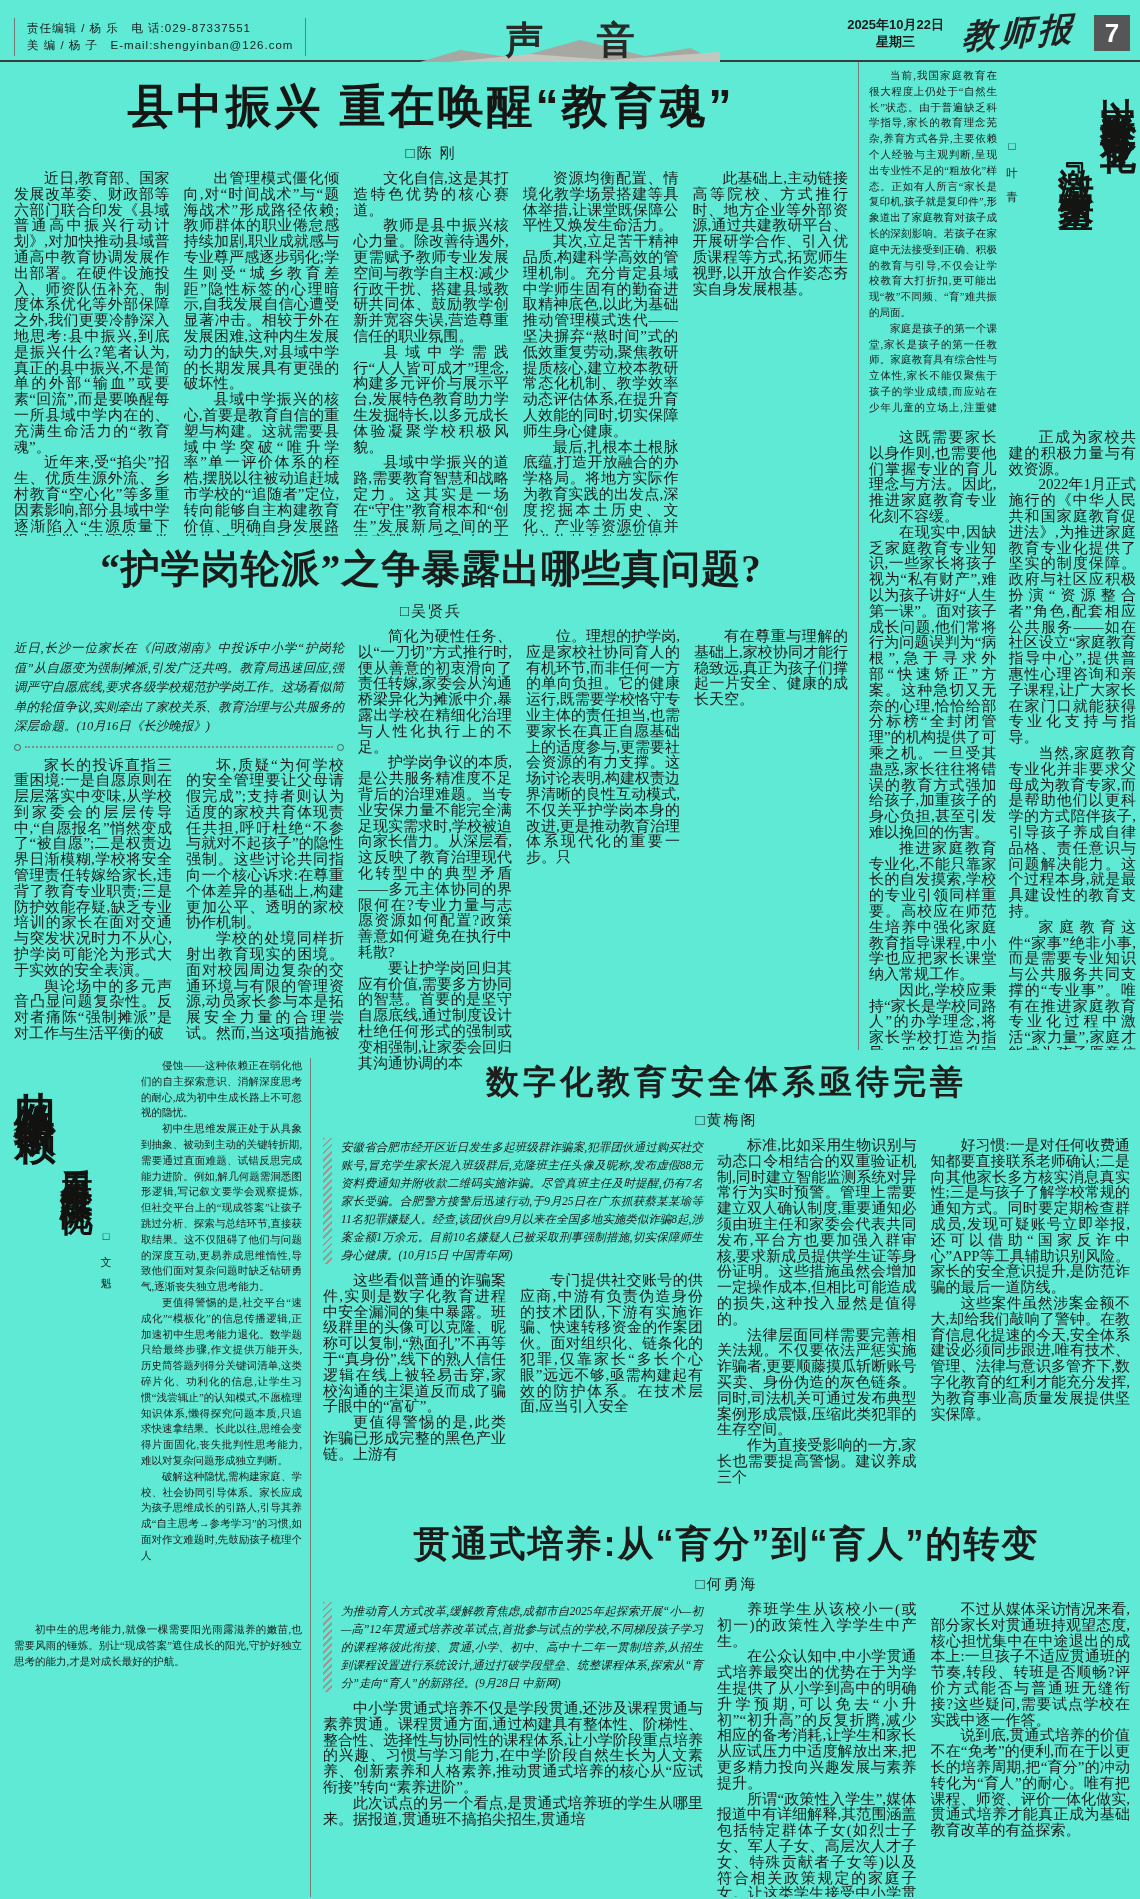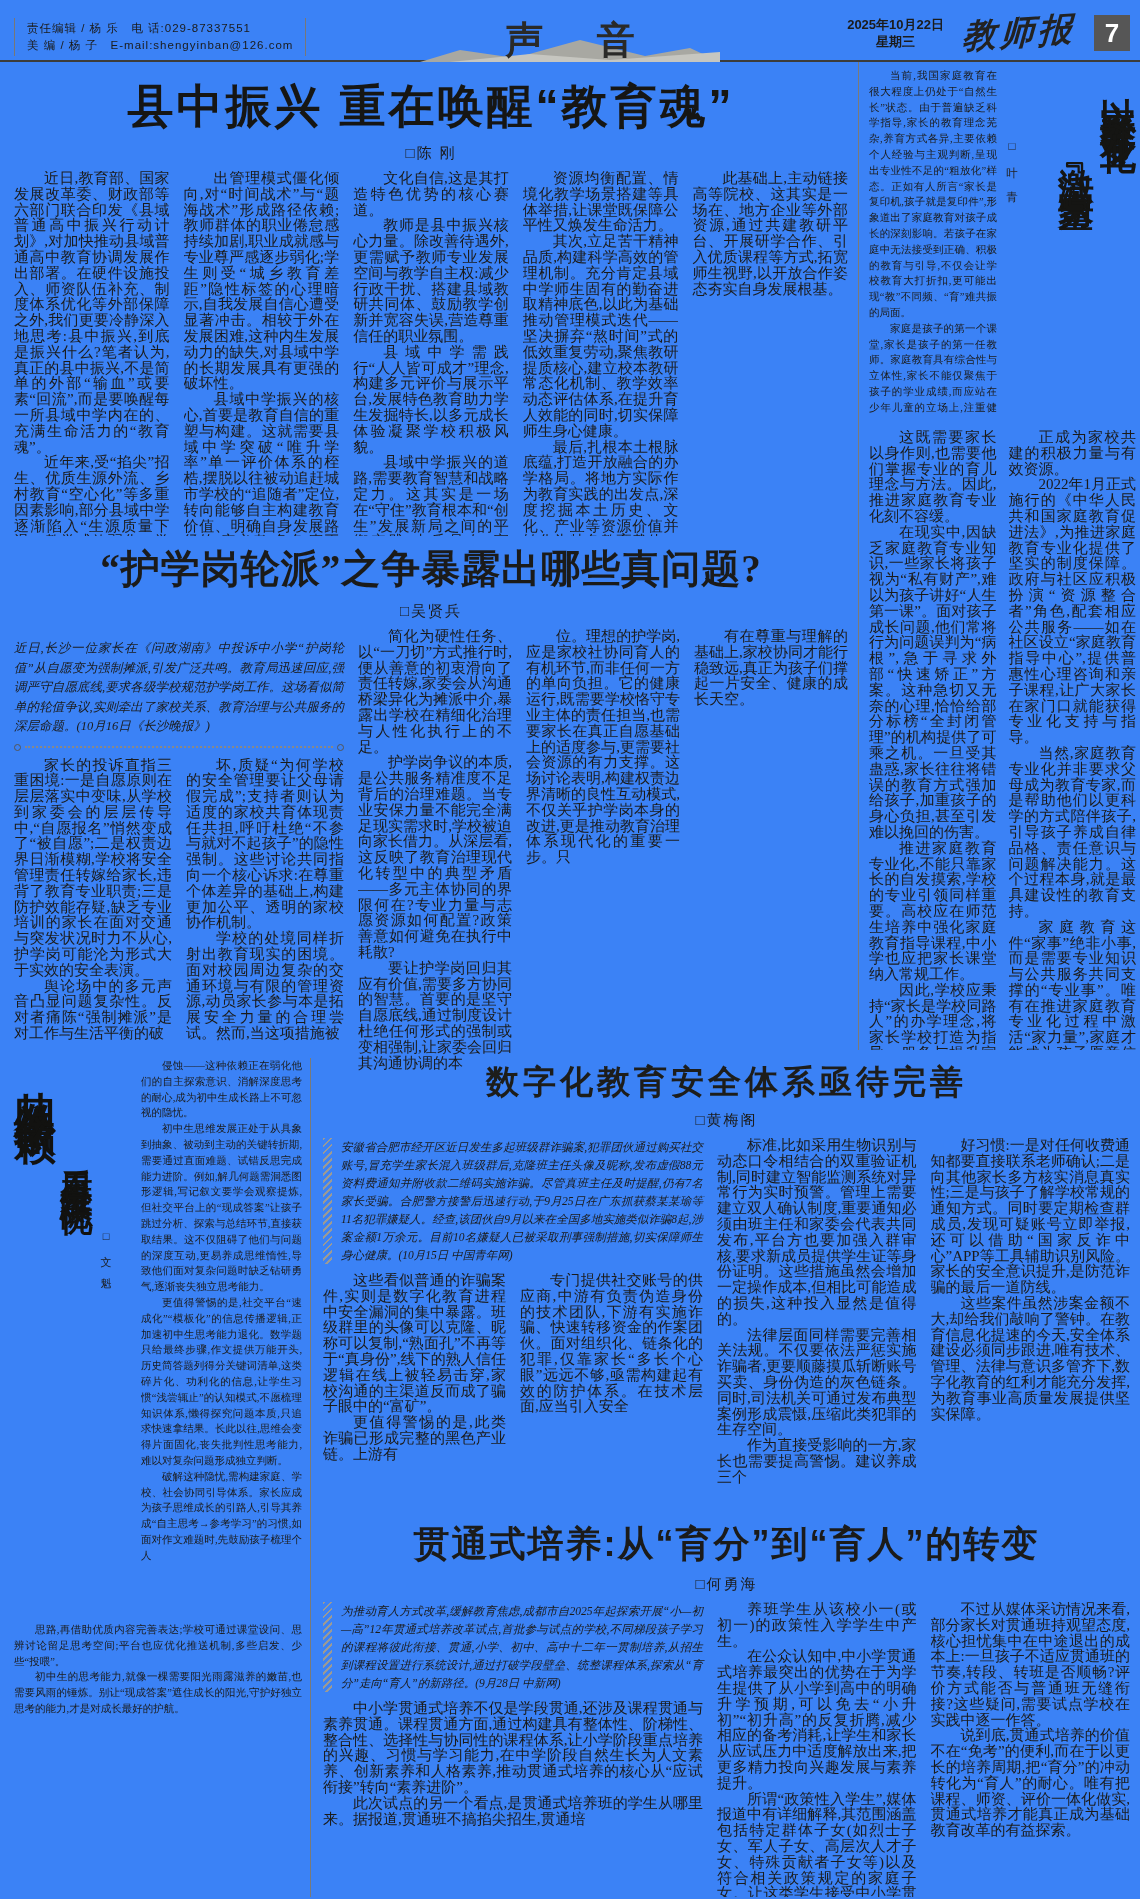--- a/index.html
+++ b/index.html
@@ -1,17 +1,17 @@
 <!DOCTYPE html>
 <html><head>
 <meta charset="utf-8">
 <style>
   html,body{margin:0;padding:0;}
   body{background:#e8e8e4;}
-  #page{width:1140px;height:1899px;margin:0 auto;background:#3b82f6;color:#1b1b1a;
+  #page{width:1140px;height:1899px;margin:0 auto;background:#5eead4;color:#1b1b1a;
         font-family:"Liberation Serif","DejaVu Serif",serif;overflow:hidden;position:relative;box-sizing:border-box;}
   *{box-sizing:border-box;}
   .sans{font-family:"Liberation Sans","DejaVu Sans",sans-serif;}
 
   
   .header{height:62px;display:flex;align-items:flex-end;justify-content:space-between;
           padding:6px 10px 4px 14px;border-bottom:2px solid #3c3c3a;position:relative;}
   .ed-box{border-left:1px solid #777;border-right:1px solid #777;padding:2px 12px;line-height:17px;
           font-size:11.5px;letter-spacing:1px;white-space:nowrap;}
   .masthead-center{position:absolute;left:50%;transform:translateX(-50%);bottom:0;width:300px;height:56px;}
@@ -142,21 +142,21 @@
               <p class="para">县域中学需践行“人人皆可成才”理念,构建多元评价与展示平台,发展特色教育助力学生发掘特长,以多元成长体验凝聚学校积极风貌。</p>
               <p class="para">县域中学振兴的道路,需要教育智慧和战略定力。这其实是一场在“守住”教育根本和“创生”发展新局之间的平衡实践,本质是在“守正”与“创新”之间寻求动态平衡的过程。</p>
               <p class="para">首先,锚定教育初心使命,创生适配时代的教学模式。以“有教无类”的公平底线为根本遵循,将信息化教学手段、项目式学习等新型方法融入课堂设计,通过数字化</p>
             </div>
           <div class="col">
               <p class="para">资源均衡配置、情境化教学场景搭建等具体举措,让课堂既保障公平性又焕发生命活力。</p>
               <p class="para">其次,立足苦干精神品质,构建科学高效的管理机制。充分肯定县域中学师生固有的勤奋进取精神底色,以此为基础推动管理模式迭代——坚决摒弃“熬时间”式的低效重复劳动,聚焦教研提质核心,建立校本教研常态化机制、教学效率动态评估体系,在提升育人效能的同时,切实保障师生身心健康。</p>
               <p class="para">最后,扎根本土根脉底蕴,打造开放融合的办学格局。将地方实际作为教育实践的出发点,深度挖掘本土历史、文化、产业等资源价值并转化为特色教育载体。在</p>
             </div>
           <div class="col">
-              <p class="para">此基础上,主动链接高等院校、这其实是一场在、地方企业等外部资源,通过共建教研平台、开展研学合作、引入优质课程等方式,拓宽师生视野,以开放合作姿态夯实自身发展根基。</p>
+              <p class="para">此基础上,主动链接高等院校、方式推行时、地方企业等外部资源,通过共建教研平台、开展研学合作、引入优质课程等方式,拓宽师生视野,以开放合作姿态夯实自身发展根基。</p>
             </div>
         </div>
       </div>
 
       <div class="a2">
         <div class="a2-title">“护学岗轮派”之争暴露出哪些真问题?</div>
         <div class="byline">□吴贤兵</div>
         <div class="a2-body">
           <div class="a2-left">
             <div class="lead">近日,长沙一位家长在《问政湖南》中投诉中小学“护岗轮值”从自愿变为强制摊派,引发广泛共鸣。教育局迅速回应,强调严守自愿底线,要求各级学校规范护学岗工作。这场看似简单的轮值争议,实则牵出了家校关系、教育治理与公共服务的深层命题。(10月16日《长沙晚报》)</div>
@@ -233,21 +233,20 @@
         </div>
         <div class="net-main">
             <p class="para">侵蚀——这种依赖正在弱化他们的自主探索意识、消解深度思考的耐心,成为初中生成长路上不可忽视的隐忧。</p>
             <p class="para">初中生思维发展正处于从具象到抽象、被动到主动的关键转折期,需要通过直面难题、试错反思完成能力进阶。例如,解几何题需洞悉图形逻辑,写记叙文要学会观察提炼,但社交平台上的“现成答案”让孩子跳过分析、探索与总结环节,直接获取结果。这不仅阻碍了他们与问题的深度互动,更易养成思维惰性,导致他们面对复杂问题时缺乏钻研勇气,逐渐丧失独立思考能力。</p>
             <p class="para">更值得警惕的是,社交平台“速成化”“模板化”的信息传播逻辑,正加速初中生思考能力退化。数学题只给最终步骤,作文提供万能开头,历史简答题列得分关键词清单,这类碎片化、功利化的信息,让学生习惯“浅尝辄止”的认知模式,不愿梳理知识体系,懒得探究问题本质,只追求快速拿结果。长此以往,思维会变得片面固化,丧失批判性思考能力,难以对复杂问题形成独立判断。</p>
             <p class="para">破解这种隐忧,需构建家庭、学校、社会协同引导体系。家长应成为孩子思维成长的引路人,引导其养成“自主思考→参考学习”的习惯,如面对作文难题时,先鼓励孩子梳理个人</p>
           </div>
       </div>
       <div class="net-bottom">
         <div class="net-right">
-            <p class="para">思路,再借助优质内容完善表达;学校可通过课堂设问、思辨讨论留足思考空间;平台也应优化推送机制,多些启发、少些“投喂”。</p>
             <p class="para">初中生的思考能力,就像一棵需要阳光雨露滋养的嫩苗,也需要风雨的锤炼。别让“现成答案”遮住成长的阳光,守护好独立思考的能力,才是对成长最好的护航。</p>
           </div>
       </div>
     </div>
 
     <div class="bottom-right">
 
       <div class="digital">
         <div class="d-title">数字化教育安全体系亟待完善</div>
         <div class="byline">□黄梅阁</div>

